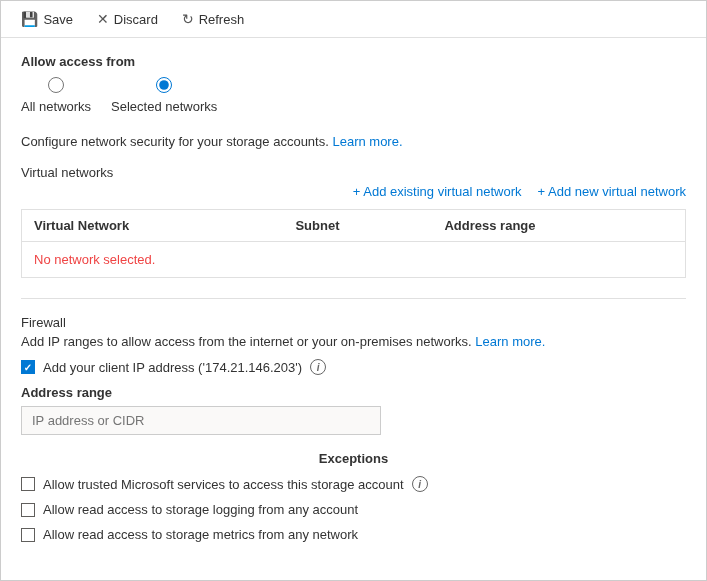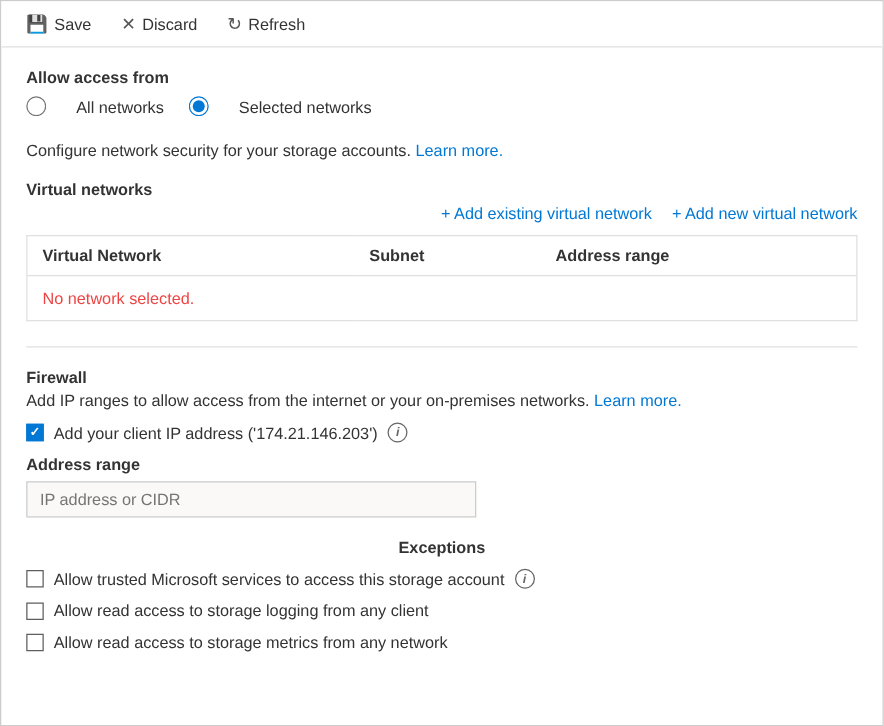--- a/index.html
+++ b/index.html
@@ -52,22 +52,23 @@
     .radio-group {
       display: flex;
       align-items: center;
       gap: 20px;
       margin-bottom: 14px;
     }
 
     .radio-option {
       display: flex;
       align-items: center;
-      gap: 24px;
-      cursor: pointer;
+      gap: 6px;
+      cursor: pointer;
+      flex-direction: column;
     }
 
     .radio-option input[type="radio"] {
       width: 16px;
       height: 16px;
       cursor: pointer;
       accent-color: #0078d4;
     }
 
     .description-text {
@@ -80,21 +81,21 @@
       color: #0078d4;
       text-decoration: none;
     }
 
     .section-block {
       margin-bottom: 20px;
     }
 
     .section-title {
       font-size: 13px;
-      font-weight: 700;
+      font-weight: 400;
       margin-bottom: 4px;
     }
 
     .vnet-table {
       width: 100%;
       border-collapse: collapse;
       border: 1px solid #e0e0e0;
     }
 
     .vnet-table thead tr {
@@ -329,21 +330,21 @@
     <div class="exceptions-title">Exceptions</div>
 
     <div class="checkbox-row">
       <div class="unchecked-box"></div>
       <span>Allow trusted Microsoft services to access this storage account</span>
       <span class="info-icon">i</span>
     </div>
 
     <div class="checkbox-row">
       <div class="unchecked-box"></div>
-      <span>Allow read access to storage logging from any client</span>
+      <span>Allow read access to storage logging from any account</span>
     </div>
 
     <div class="checkbox-row">
       <div class="unchecked-box"></div>
       <span>Allow read access to storage metrics from any network</span>
     </div>
   </div>
 
 </div>
 

